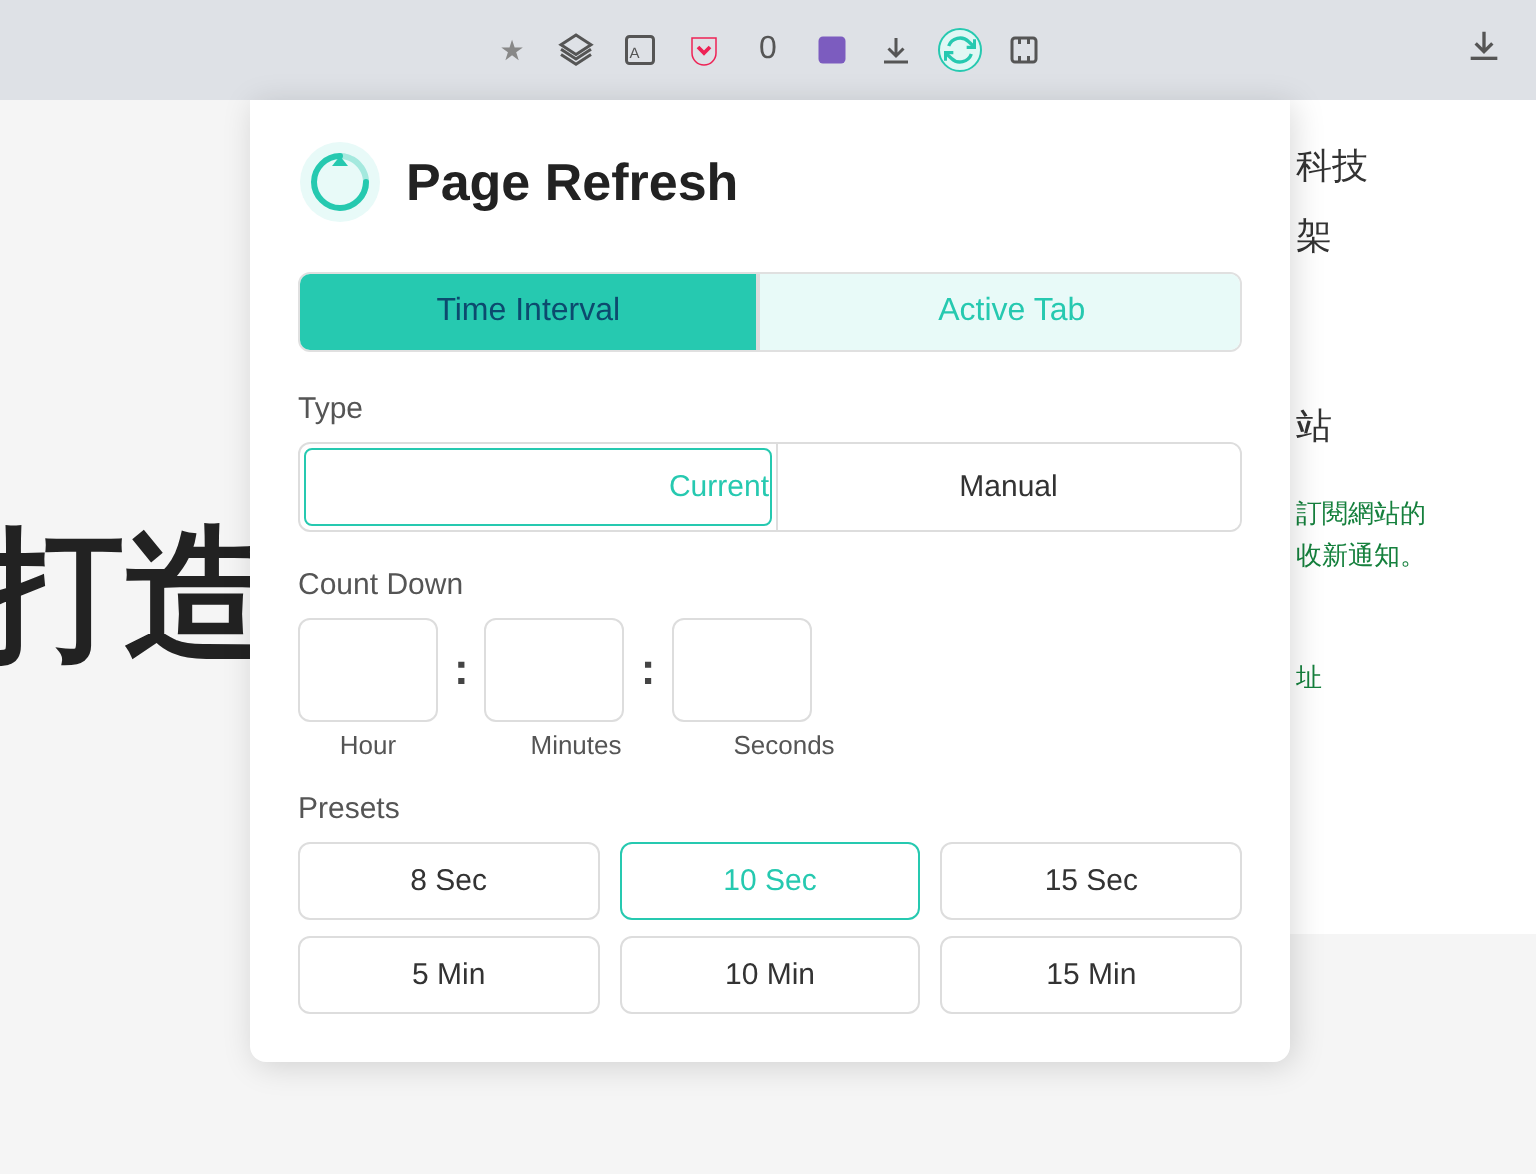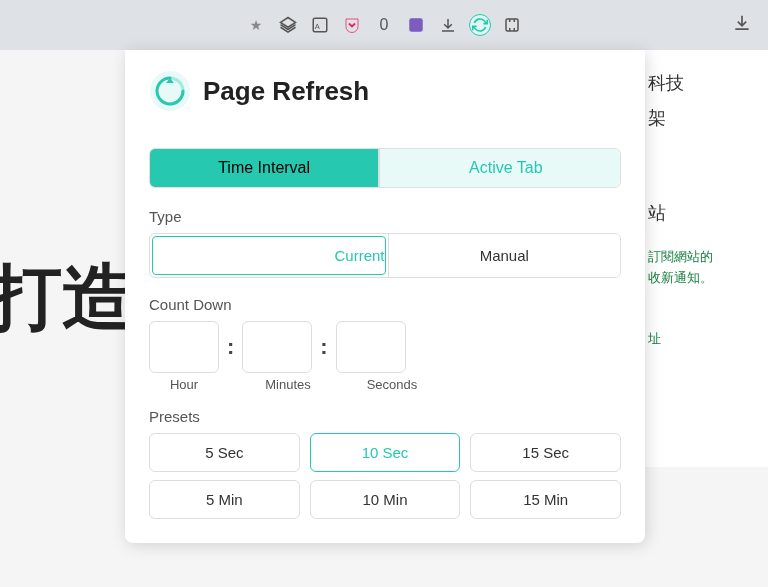--- a/index.html
+++ b/index.html
@@ -112,21 +112,21 @@
       padding: 20px 24px 24px 24px;
       box-shadow: 2px 2px 16px rgba(0,0,0,0.15);
       border-radius: 0 0 8px 8px;
     }
 
     
     .popup-header {
       display: flex;
       align-items: center;
       gap: 12px;
-      margin-bottom: 36px;
+      margin-bottom: 24px;
     }
     .popup-logo {
       width: 42px;
       height: 42px;
     }
     .popup-title {
       font-size: 26px;
       font-weight: 600;
       color: #222;
     }
@@ -146,21 +146,21 @@
       text-align: center;
       font-size: 16px;
       font-weight: 500;
       cursor: pointer;
       border: none;
       outline: none;
       background: transparent;
     }
     .tab-btn.active {
       background: #26c9b0;
-      color: #000000;
+      color: #0c4a6e;
     }
     .tab-btn.inactive {
       background: #e8faf8;
       color: #26c9b0;
       padding-left: 12px;
     }
     .tab-divider {
       width: 1.5px;
       background: #ddd;
     }
@@ -384,21 +384,21 @@
       <div class="countdown-label">Hour</div>
       <div class="countdown-label-spacer"></div>
       <div class="countdown-label">Minutes</div>
       <div class="countdown-label-spacer"></div>
       <div class="countdown-label">Seconds</div>
     </div>
 
     <div class="section-label">Presets</div>
     <div class="presets-grid">
       <div class="presets-row">
-        <button class="preset-btn">5 Sec</button>
+        <button class="preset-btn">8 Sec</button>
         <button class="preset-btn selected">10 Sec</button>
         <button class="preset-btn">15 Sec</button>
       </div>
       <div class="presets-row">
         <button class="preset-btn">5 Min</button>
         <button class="preset-btn">10 Min</button>
         <button class="preset-btn">15 Min</button>
       </div>
     </div>
 

